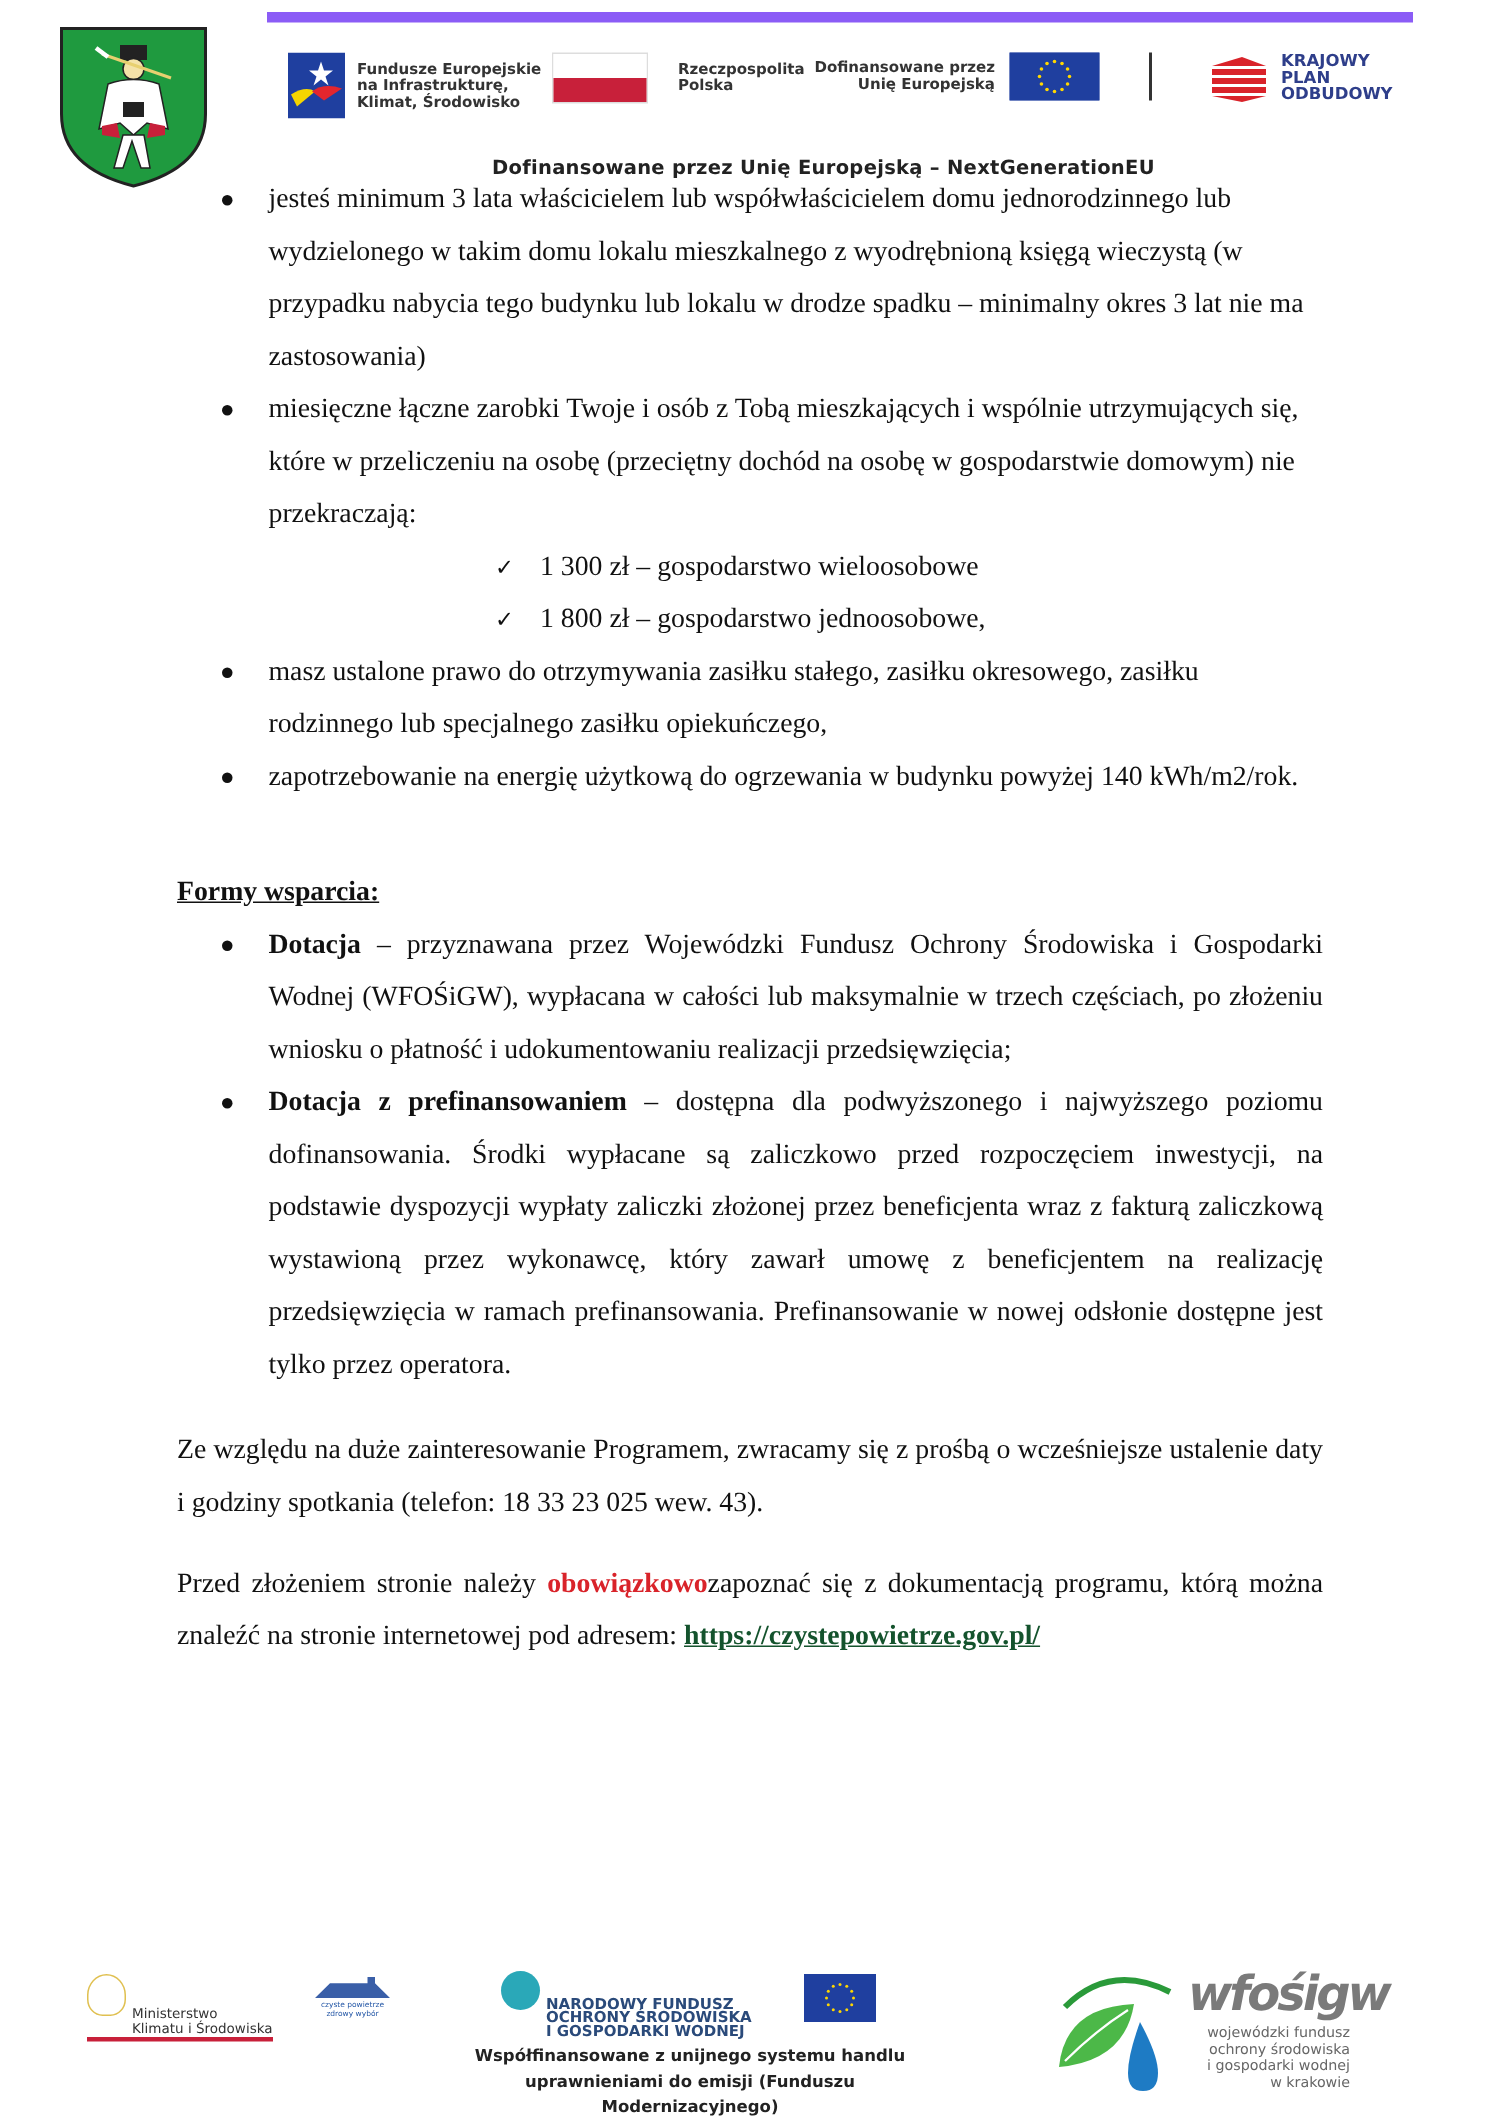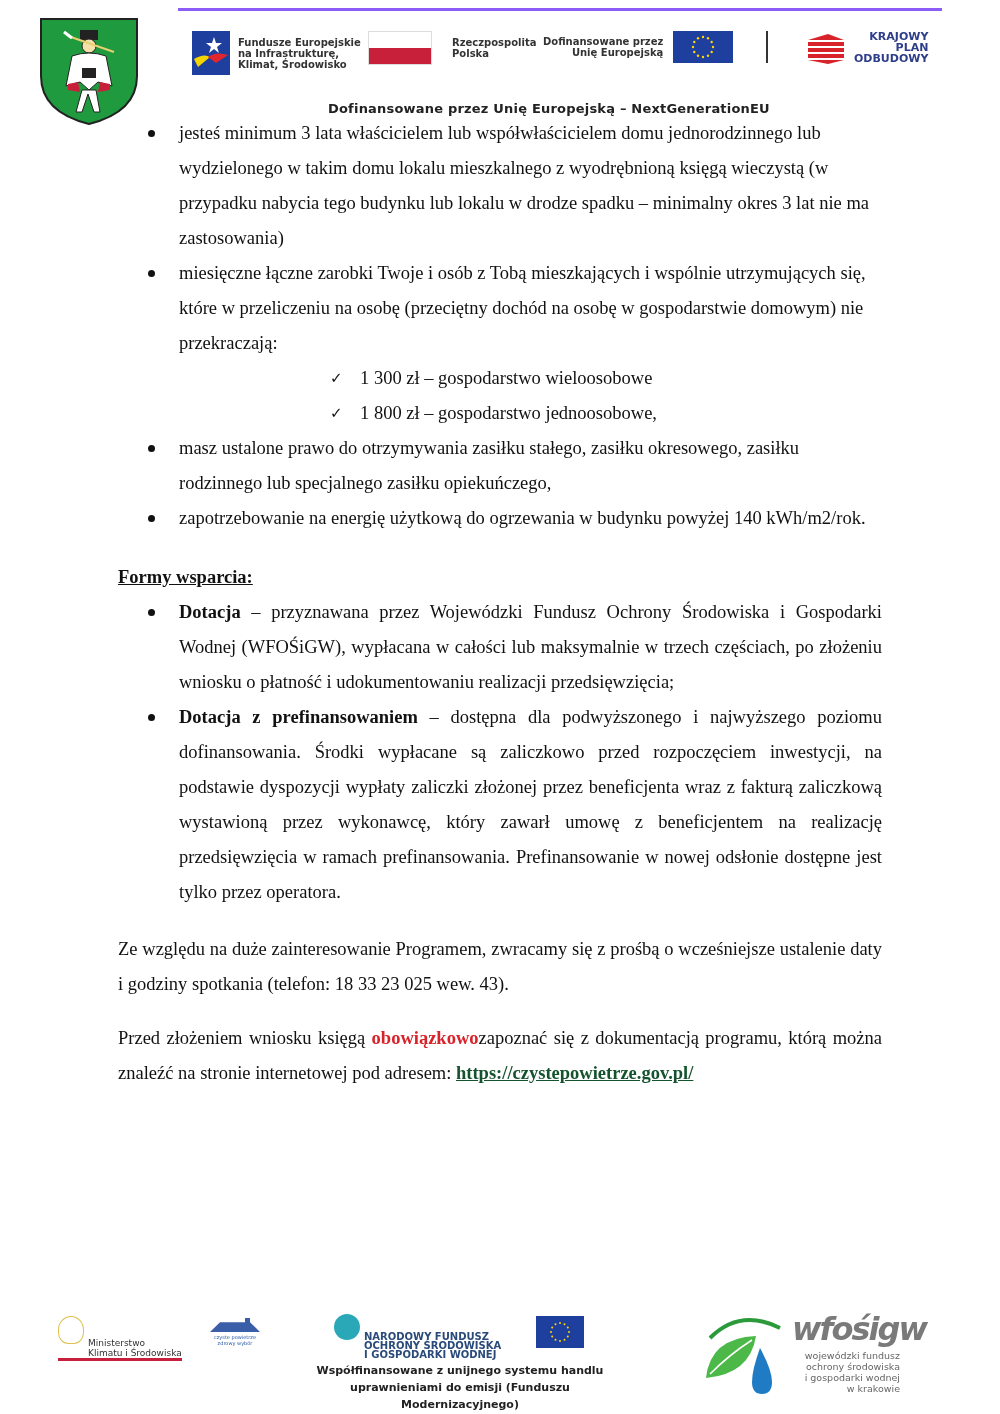--- a/index.html
+++ b/index.html
@@ -1,45 +1,45 @@
 <!DOCTYPE html>
 <html><head>
 <meta charset="utf-8">
 <style>
   html, body { margin: 0; padding: 0; background: #ffffff; }
   body { width: 1000px; height: 1414px; position: relative; overflow: hidden; font-family: "Liberation Serif", serif; color: #111; }
 
   
   .crest { position: absolute; left: 38px; top: 16px; width: 102px; height: 110px; }
-  .header-band { position: absolute; left: 178px; top: 8px; width: 764px; height: 110px; border-top: 3px solid #8b5cf6; }
+  .header-band { position: absolute; left: 178px; top: 8px; width: 764px; height: 110px; border-top: 7px solid #8b5cf6; }
   .hdr-logo { position: absolute; display: flex; align-items: center; font-family: "DejaVu Sans", sans-serif; font-size: 10px; line-height: 11px; color: #333; font-weight: bold; }
   .hdr-logo .txt { white-space: pre-line; }
   .fe-logo { left: 14px; top: 20px; }
   .pl-logo { left: 190px; top: 20px; gap: 12px; }
   .ue-logo { left: 365px; top: 20px; }
   .sep-bar { position: absolute; left: 588px; top: 20px; width: 2px; height: 32px; background: #333; }
-  .kpo-logo { left: 628px; top: 20px; text-align: right; }
+  .kpo-logo { left: 628px; top: 20px; }
   .hdr-caption { position: absolute; left: 150px; top: 90px; font-family: "DejaVu Sans", sans-serif; font-size: 13px; color: #222; letter-spacing: 0.2px; font-weight: bold; }
 
   .flag-pl { width: 62px; height: 32px; border: 1px solid #ddd; margin-right: 8px; display:flex; flex-direction: column; }
   .flag-pl .w { flex:1; background:#fff; }
   .flag-pl .r { flex:1; background:#c8203a; }
   .flag-eu { width: 60px; height: 32px; background: #1f3f9f; margin-left: 10px; position: relative; }
   .kpo-mark { width: 40px; height: 32px; margin-right: 8px; }
   .kpo-text { color: #2e3e8a; font-size: 11px; line-height: 11px; font-weight: bold; white-space: pre-line; }
 
   
   .content { position: absolute; left: 118px; top: 116px; width: 764px; font-size: 18.5px; }
   ul.bullets { list-style: none; margin: 0; padding: 0; }
   ul.bullets > li { position: relative; padding-left: 61px; line-height: 35px; }
   ul.bullets > li .dot { position: absolute; left: 30px; top: 14px; width: 7px; height: 7px; border-radius: 50%; background: #111; }
   ul.checks { list-style: none; margin: 0; padding: 0; }
   ul.checks li { position: relative; padding-left: 242px; line-height: 35px; }
   ul.checks li .chk { position: absolute; left: 212px; top: 0; font-family: "DejaVu Sans", sans-serif; font-size: 15px; }
-  .heading { font-weight: bold; text-decoration: underline; margin-top: 24px; line-height: 35px; }
+  .heading { font-weight: bold; text-decoration: underline; margin-top: 42px; line-height: 35px; }
   .forms { margin-top: 22px; }
   .forms li { text-align: justify; }
   b { font-weight: bold; }
   .para { line-height: 35px; text-align: justify; }
   .p1 { margin-top: 22px; }
   .p2 { margin-top: 10px; }
   .red { color: #d9232a; font-weight: bold; }
   .link { font-weight: bold; text-decoration: underline; color: #14532d; }
 
   
@@ -145,21 +145,21 @@
   </ul>
 
   <div class="heading">Formy wsparcia:</div>
 
   <ul class="bullets forms">
     <li><span class="dot"></span><b>Dotacja</b><span> – przyznawana przez Wojewódzki Fundusz Ochrony Środowiska i Gospodarki Wodnej (WFOŚiGW), wypłacana w całości lub maksymalnie w trzech częściach, po złożeniu wniosku o płatność i udokumentowaniu realizacji przedsięwzięcia;</span></li>
     <li><span class="dot"></span><b>Dotacja z prefinansowaniem</b><span> – dostępna dla podwyższonego i najwyższego poziomu dofinansowania. Środki wypłacane są zaliczkowo przed rozpoczęciem inwestycji, na podstawie dyspozycji wypłaty zaliczki złożonej przez beneficjenta wraz z fakturą zaliczkową wystawioną przez wykonawcę, który zawarł umowę z beneficjentem na realizację przedsięwzięcia w ramach prefinansowania. Prefinansowanie w nowej odsłonie dostępne jest tylko przez operatora.</span></li>
   </ul>
 
   <p class="para p1">Ze względu  na duże  zainteresowanie  Programem,  zwracamy  się  z prośbą  o wcześniejsze ustalenie daty i godziny spotkania (telefon: 18 33 23 025 wew. 43).</p>
-  <p class="para p2"><span>Przed złożeniem wniosku księgą </span><span class="red">obowiązkowo</span><span>zapoznać się z dokumentacją programu, którą można znaleźć na stronie internetowej pod adresem: </span><a class="link">https://czystepowietrze.gov.pl/</a></p>
+  <p class="para p2"><span>Przed złożeniem stronie należy </span><span class="red">obowiązkowo</span><span>zapoznać się z dokumentacją programu, którą można znaleźć na stronie internetowej pod adresem: </span><a class="link">https://czystepowietrze.gov.pl/</a></p>
 </div>
 
 <div class="footer">
   <div class="ft-logo ft-min">
     <span class="eagle"></span>
     <span>Ministerstwo
 Klimatu i Środowiska</span>
   </div>
   <div class="ft-logo ft-cp">
     <div class="roof"></div>

